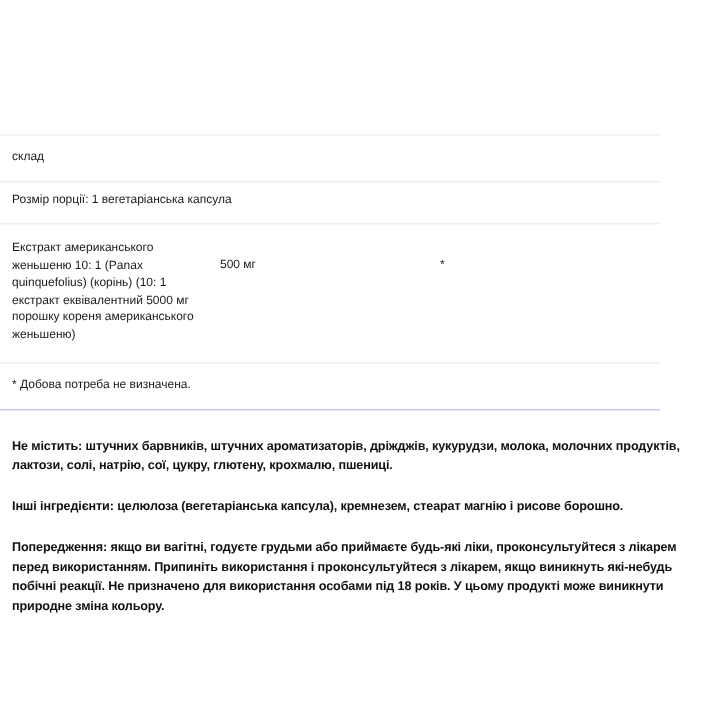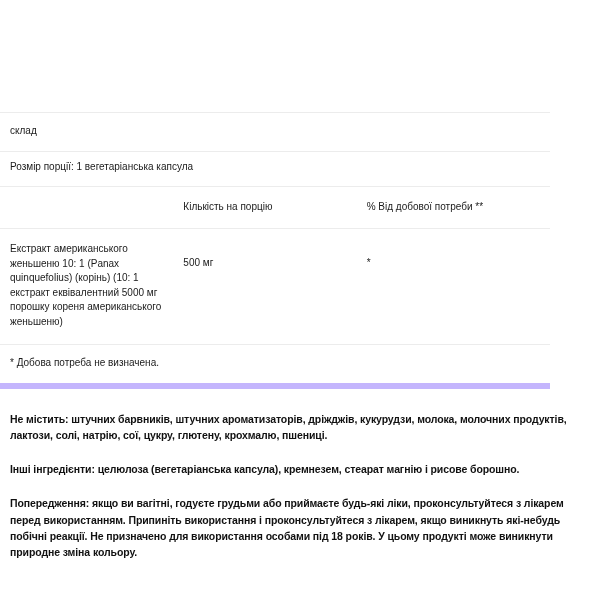--- a/index.html
+++ b/index.html
@@ -35,21 +35,21 @@
     border-collapse: collapse;
     table-layout: fixed;
     font-size: 10px;
     color: #1a1a1a;
   }
 
   .facts-table tr {
     border-top: 1px solid #ececec;
   }
   .facts-table tr:last-child {
-    border-bottom: 6px solid #c4b5fd;
+    border-bottom: 1px solid #c4b5fd;
   }
 
   .facts-table td {
     padding: 10px 0 10px 0;
     vertical-align: top;
     line-height: 1.45;
     font-weight: 400;
   }
 
   .col-name   { width: 390px; padding-right: 8px !important; }
@@ -133,25 +133,20 @@
     <tbody>
       <tr class="row-title">
         <td colspan="3">склад</td>
       </tr>
 
       <tr class="row-serving">
         <td colspan="3">Розмір порції: 1 вегетаріанська капсула</td>
       </tr>
 
 
-      <tr class="row-head">
-        <td class="col-name"></td>
-        <td class="col-amount">Кількість на порцію</td>
-        <td class="col-dv">% Від добової потреби **</td>
-      </tr>
 
       <tr class="row-item">
         <td class="col-name">Екстракт американського женьшеню 10: 1 (Panax quinquefolius) (корінь) (10: 1 екстракт еквівалентний 5000 мг порошку кореня американського женьшеню)</td>
         <td class="col-amount nowrap-amt">500 мг</td>
         <td class="col-dv">*</td>
       </tr>
 
       <tr class="row-footnote">
         <td colspan="3">* Добова потреба не визначена.</td>
       </tr>

